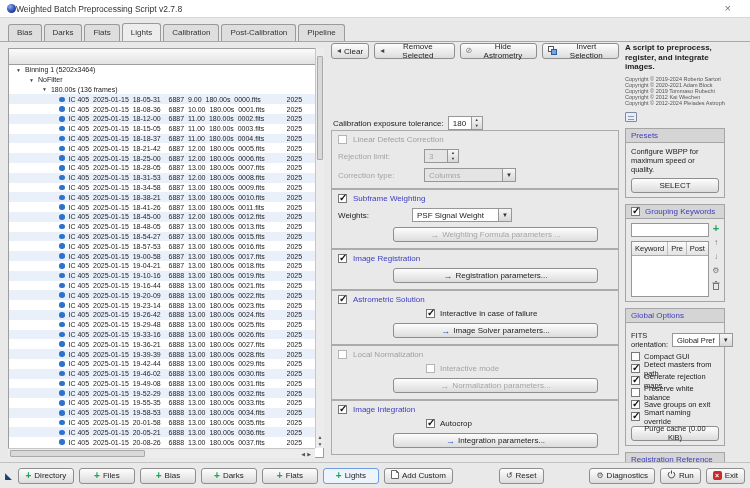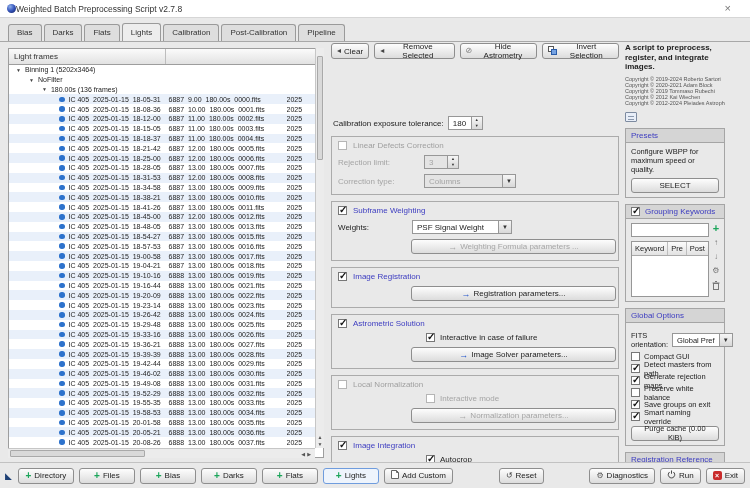--- a/index.html
+++ b/index.html
@@ -75,21 +75,21 @@
   .spin .sp-btns { width:11px; border-left:1px solid #979797; display:flex; flex-direction:column;
     background:linear-gradient(#f6f6f6,#d8d8d8); }
   .spin .sp-b { flex:1; font-size:4px; color:#333; text-align:center; line-height:6px; }
   .spin.dis { background:#e4e4e4; } .spin.dis .sp-val { color:#a5a5a5; }
 
   
   .mid { position:absolute; left:331px; top:43px; width:288px; height:416px; }
   .mid-toolbar { display:flex; gap:5px; }
   .mid-toolbar .btn { padding:2px 5px; }
   .cal-row { margin-top:57px; display:flex; align-items:center; gap:4px; font-size:8px; padding-left:2px; }
-  .group { border:1px solid #ababab; margin-top:6px; padding:4px 0 6px 6px; }
+  .group { border:1px solid #ababab; margin-top:0; padding:4px 18px 6px 6px; }
   .group-header { display:flex; align-items:center; gap:6px; font-size:8px; }
   .group-title { color:#3c3cc0; }
   .group.gdis .group-title { color:#9f9f9f; }
   .form-row { display:flex; align-items:center; margin-top:5px; font-size:8px; }
   .frm-label { text-align:left; padding-right:4px; color:#222; }
   .gdis .frm-label, .dis-label { color:#a5a5a5; }
   .param-btn { display:flex; margin:5px 2px 0 auto; width:205px; height:15px; }
   .param-btn .arrow { color:#2456cc; font-weight:bold; font-size:9px; }
   .param-btn.dis { color:#a5a5a5; } .param-btn.dis .arrow { color:#a9a9a9; }
   .mid-cbrow { display:flex; align-items:center; gap:5px; margin:5px 0 0 88px; font-size:8px; }
@@ -156,21 +156,20 @@
     <div class="tab">Flats</div>
     <div class="tab active">Lights</div>
     <div class="tab">Calibration</div>
     <div class="tab">Post-Calibration</div>
     <div class="tab">Pipeline</div>
   </div>
 <div class="tab-underline"></div>
 
 <div class="file-panel">
   <div class="fp-header">
-    <div class="fp-header-cell">Light frames</div>
     <div class="fp-header-cell fp-header-cell2"></div>
   </div>
   <div class="fp-body">
     <div class="trow grow" style="padding-left:7px;">
       <span class="tri">▼</span>
       <span>Binning 1 (5202x3464)</span>
     </div>
     <div class="trow grow" style="padding-left:20px;">
       <span class="tri">▼</span>
       <span>NoFilter</span>

